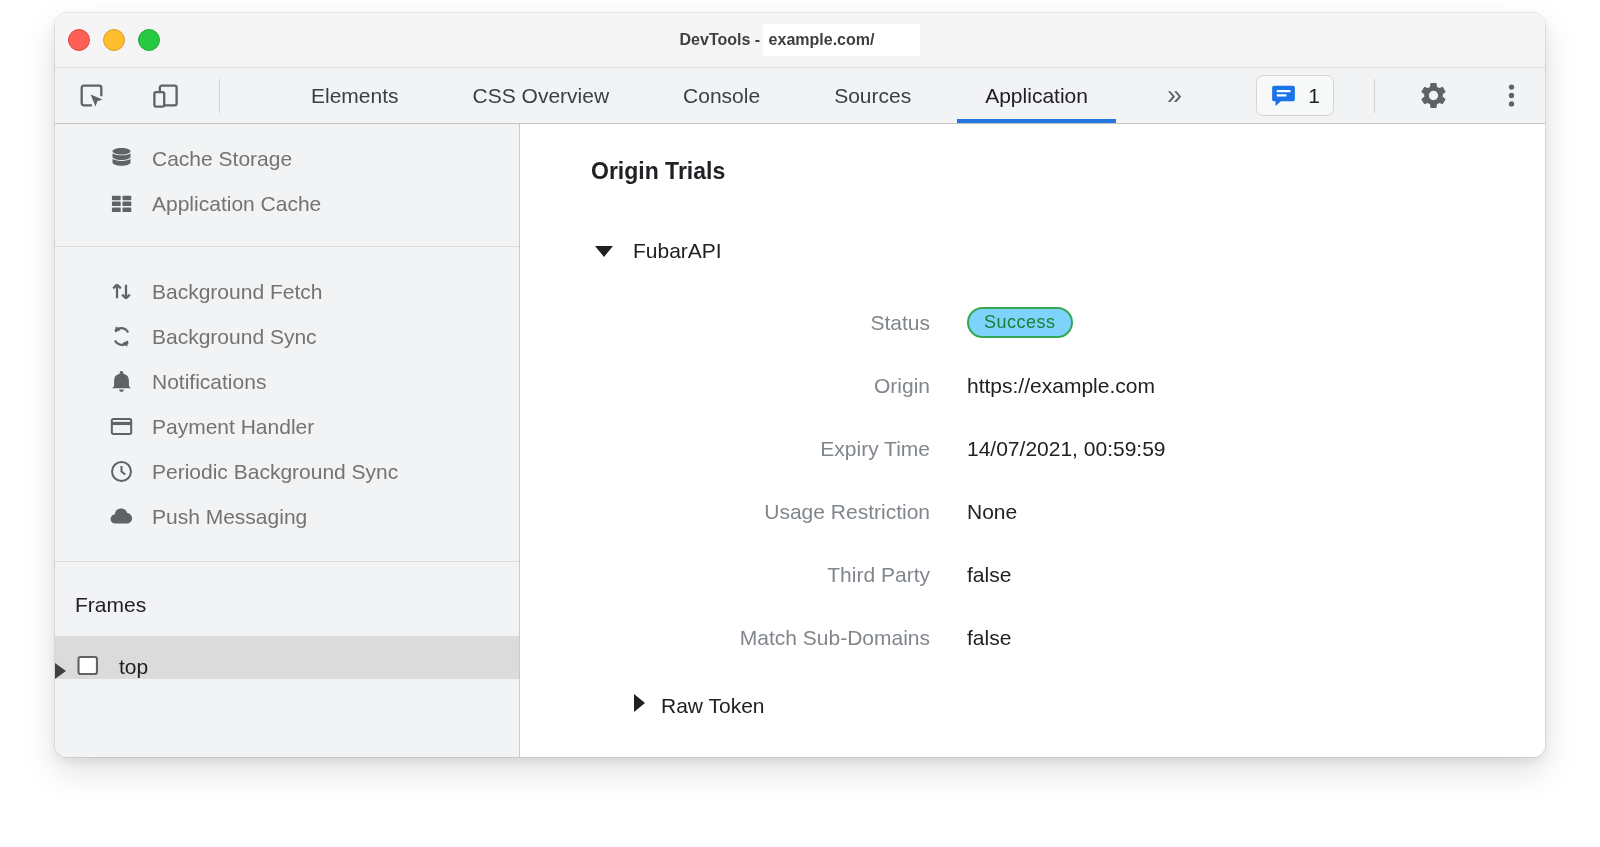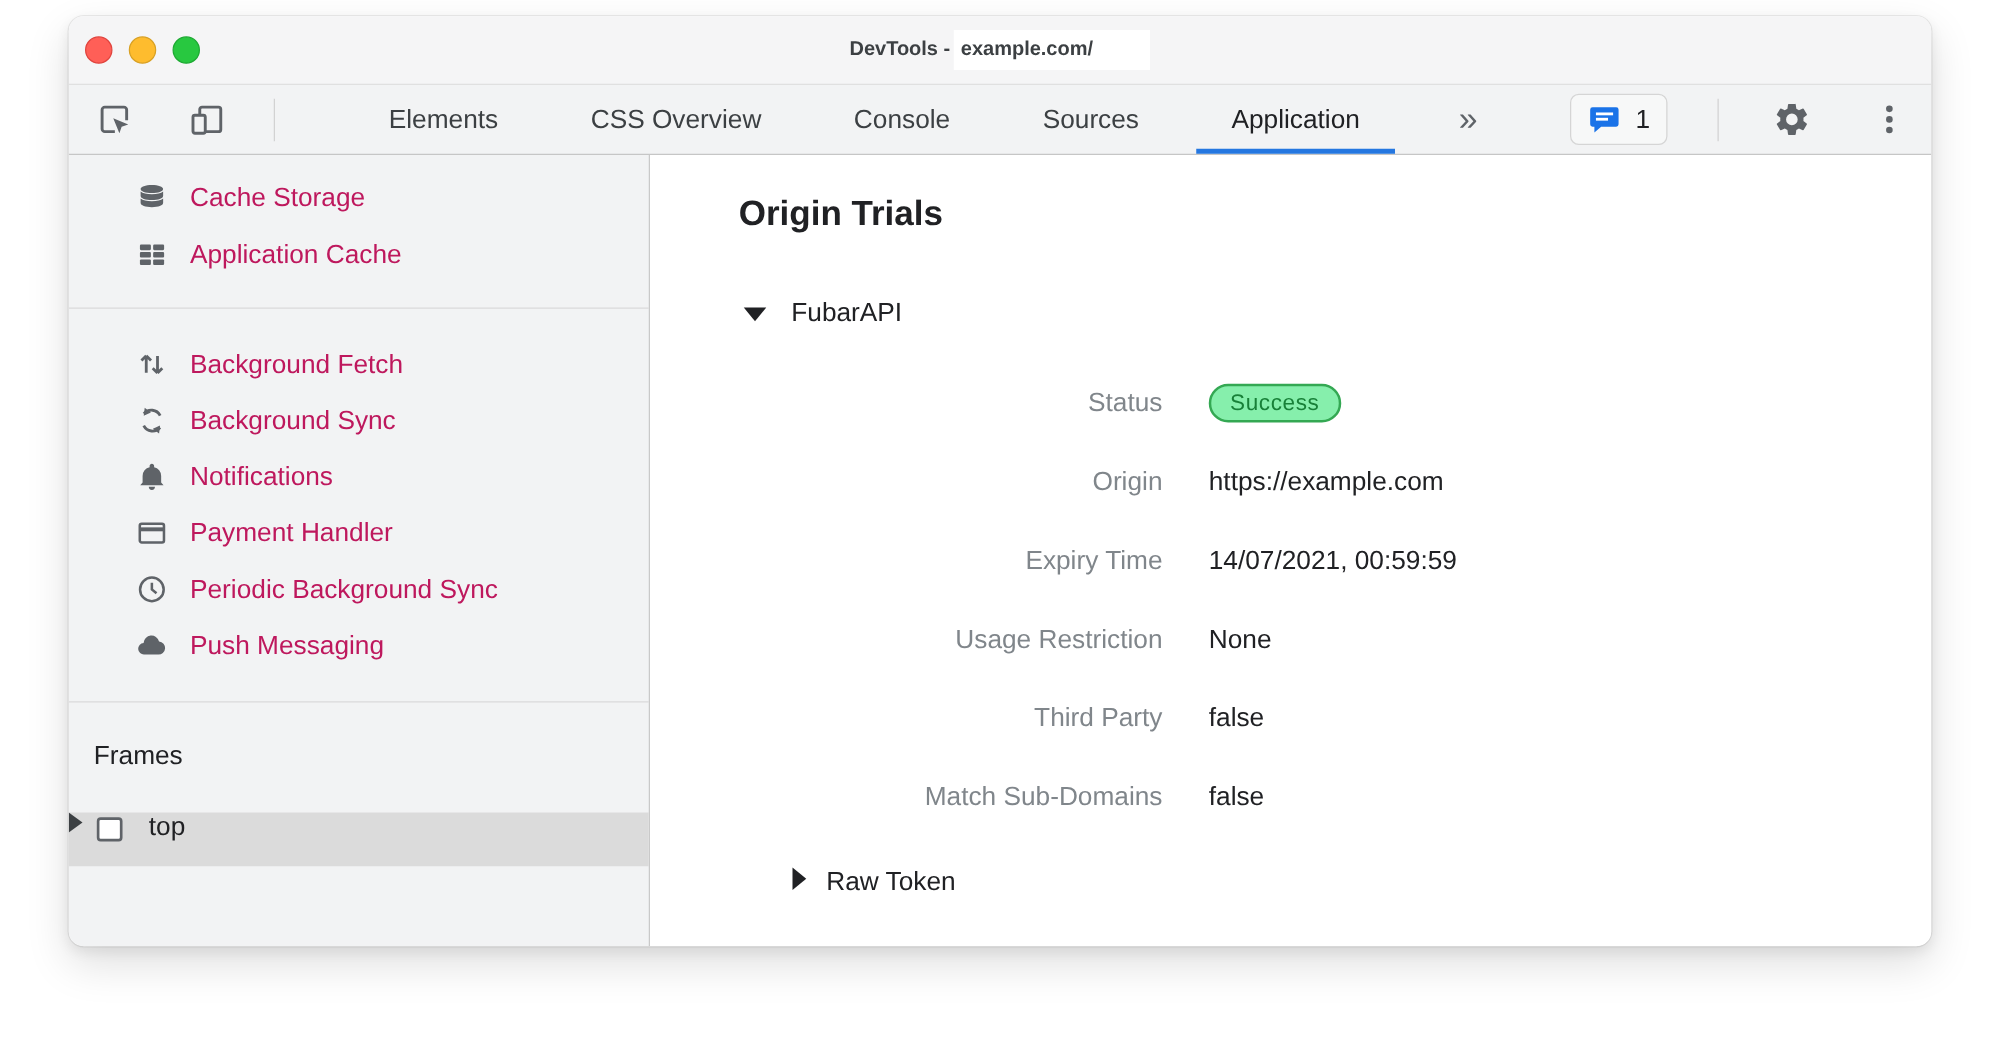--- a/index.html
+++ b/index.html
@@ -44,48 +44,48 @@
     border-radius: 7px; height: 41px; padding: 0 13px; background: #f7f8f8;
     font-size: 21px; color: #202124; flex: 0 0 auto; }
   .toolbar .v-div.right { margin: 0 16px; }
   .gear-btn { margin-right: 18px; }
 
   
   .content { flex: 1; display: flex; min-height: 0; }
   .sidebar { flex: 0 0 465px; width: 465px; background: #f2f3f4; border-right: 1px solid #c9c9c9;
     padding-top: 12px; }
   .tree-item { height: 45px; display: flex; align-items: center; padding-left: 53px;
-    font-size: 21px; color: #be185d; }
+    font-size: 21px; color: #737373; }
   .tree-item .icon { width: 27px; height: 27px; color: #5f6368; margin-right: 17px;
     display: flex; align-items: center; justify-content: center; flex: 0 0 auto; }
   .section-div { height: 1px; background: #dadada; margin-top: 20px; margin-bottom: 22px; }
   .section-div.second { margin-top: 22px; margin-bottom: 20px; }
   .section-header { height: 45px; display: flex; align-items: center; padding-left: 20px;
     font-size: 21px; color: #202124; }
   .bs-items { margin-top: 6px; }
-  .frame-row { margin-top: 23px; height: 43px; background: #dbdbdb; display: flex;
-    align-items: flex-start; font-size: 21px; color: #202124; }
+  .frame-row { margin-top: 9px; height: 43px; background: #dbdbdb; display: flex;
+    align-items: flex-end; font-size: 21px; color: #202124; }
   .tri-right-sm { width: 0; height: 0; border-top: 8px solid transparent;
     border-bottom: 8px solid transparent; border-left: 11px solid #3c4043; margin-right: 8px; }
   .frame-row .icon { width: 27px; height: 27px; color: #5f6368; margin-right: 18px;
     display: flex; align-items: center; justify-content: center; }
 
   .main { flex: 1; background: #ffffff; min-width: 0; }
-  .main-title { margin: 34px 0 0 71px; font-size: 28px; line-height: 26px;
+  .main-title { margin: 34px 0 0 71px; font-size: 23px; line-height: 26px;
     font-weight: bold; color: #202124; }
   .trial-header { margin: 54px 0 0 75px; height: 26px; display: flex; align-items: center;
     font-size: 21px; color: #202124; }
   .tri-down { width: 0; height: 0; border-left: 9px solid transparent;
     border-right: 9px solid transparent; border-top: 11px solid #202124; margin-right: 20px; }
   .trial-rows { margin-top: 27px; }
   .trial-row { height: 63px; display: flex; align-items: center; gap: 11px; }
   .row-label { flex: 0 0 410px; width: 410px; text-align: right; font-size: 21px; color: #80868b; }
   .row-value { margin-left: 26px; font-size: 21px; color: #202124; }
   .badge { display: inline-flex; align-items: center; height: 31px; padding: 0 15px;
-    border: 2px solid #34a853; border-radius: 16px; background: #86efac;
+    border: 2px solid #34a853; border-radius: 16px; background: #7dd3fc;
     font-size: 18px; color: #188038; letter-spacing: 0.5px; }
   .raw-token { margin: 25px 0 0 114px; display: flex; 
     font-size: 21px; color: #202124; }
   .tri-right { width: 0; height: 0; border-top: 9px solid transparent;
     border-bottom: 9px solid transparent; border-left: 11px solid #202124; margin-right: 16px; }
 
   svg { display: block; }
 </style>
 </head>
 <body>

